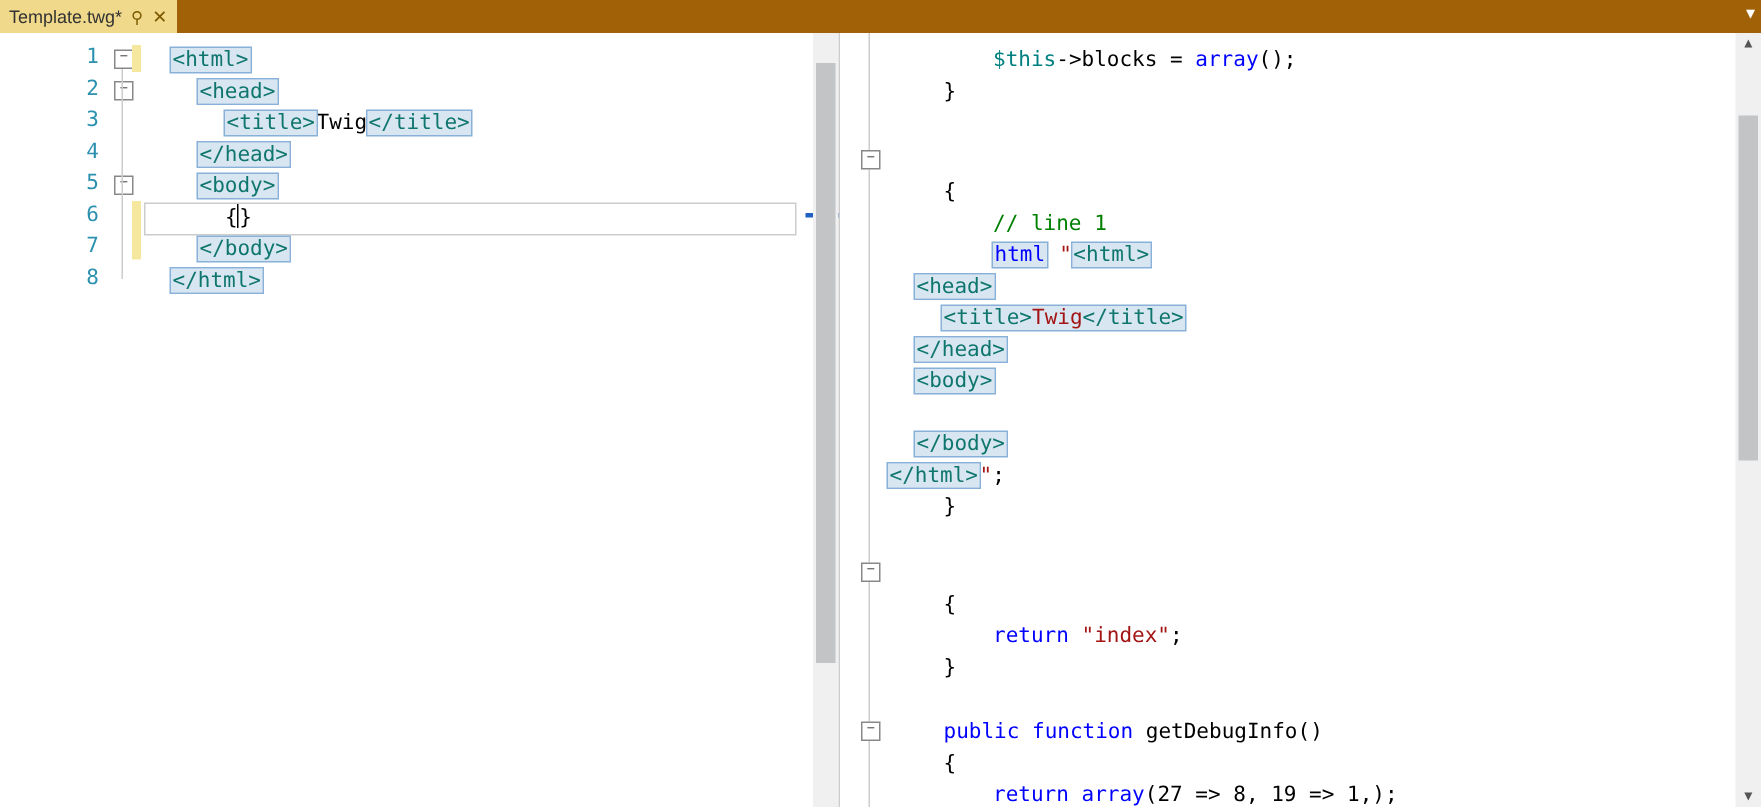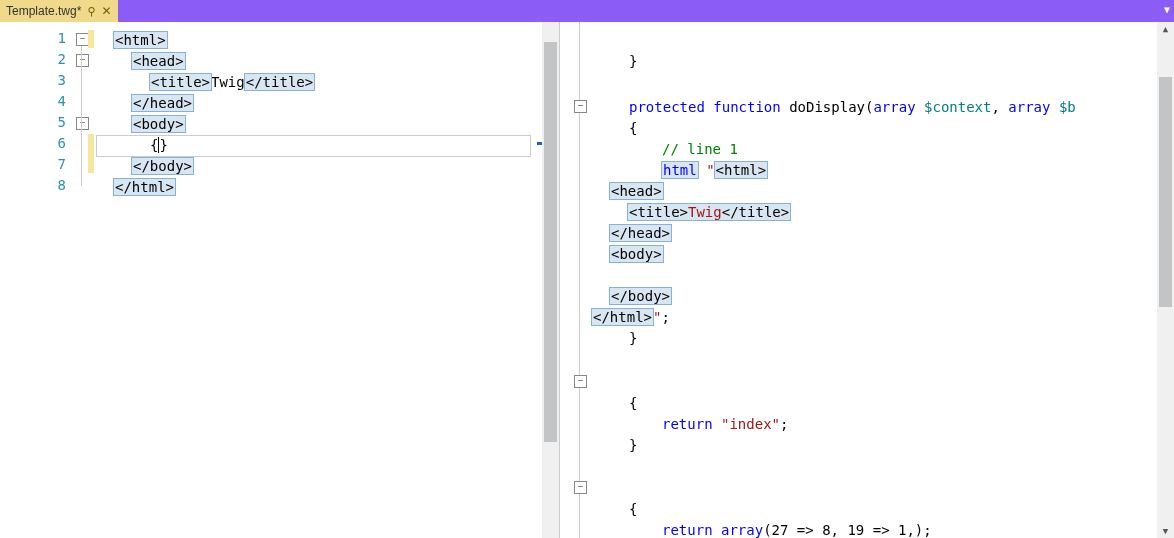--- a/index.html
+++ b/index.html
@@ -1,32 +1,32 @@
 <!DOCTYPE html>
 <html><head>
 <meta charset="utf-8">
 <style>
 html,body{margin:0;padding:0;width:1174px;height:538px;overflow:hidden;font-family:Consolas,monospace;font-size:14px;background:#18305a}
-.tabbar{height:22px;background:#8b5cf6;display:flex;align-items:stretch;position:relative}
+.tabbar{height:22px;background:#a16207;display:flex;align-items:stretch;position:relative}
 .tab{display:flex;align-items:center;background:#f0d98b;padding:0 6px;gap:6px;color:#333;font-family:'Segoe UI',sans-serif;font-size:12px}
 .tab .close{font-family:sans-serif;font-size:12px;color:#7a5a00;cursor:pointer}
 .tabbar .dropdown{position:absolute;right:4px;top:4px;color:#fff;font-size:10px;cursor:pointer}
 .pin{color:#7a5a00;font-size:11px}
 .main{display:flex;height:516px;background:#fff}
 .pane{position:relative;background:#fff;overflow:hidden}
 .left{width:559px;border-right:1px solid #ccc}
 .right{flex:1}
 .gutter{position:absolute;left:0;top:0;width:88px;height:100%;background:#fff}
 .lineno{position:absolute;right:22px;color:#2b91af;text-align:right;width:40px}
 .fold{position:absolute;left:76px;width:11px;height:11px;border:1px solid #888;background:#fff;font-size:9px;line-height:9px;text-align:center;color:#555;cursor:pointer}
 .outline-v{position:absolute;left:81px;width:1px;background:#ccc}
 .margin-bar{position:absolute;left:88px;width:6px;background:#f5e79e}
 .code{position:absolute;left:96px;top:0;white-space:pre}
 .code .ln{position:absolute;left:0;height:21px;line-height:21px}
-.t-tag{color:#000000}
+.t-tag{color:#0f766e}
 .t-text{color:#000}
 .t-kw{color:#0000ff}
 .t-var{color:#008080}
 .t-str{color:#a31515}
 .t-comment{color:#008000}
 .hl{background:#d8e6f2;outline:1px solid #88b0d8;padding:0 1px}
 .currentline{position:absolute;left:96px;height:20px;border:1px solid #ccc;background:#fff;right:28px}
 .scrollbar-v{position:absolute;right:0;top:0;width:17px;height:100%;background:#f0f0f0}
 .sb-thumb{position:absolute;left:2px;right:2px;background:#c2c4c6;border-radius:0}
 .split-icon{position:absolute;right:2px;top:2px;width:13px;height:13px;background:#fff;border:1px solid #888;font-size:10px;text-align:center;line-height:11px;color:#555;cursor:pointer}
@@ -89,35 +89,36 @@
   </div>
 
   <div class="pane right">
     <div class="gut-r">
       <div class="outline-r" style="top:0;height:516px"></div>
       <div class="fold-r" style="top:78px">−</div>
       <div class="fold-r" style="top:353px">−</div>
       <div class="fold-r" style="top:459px">−</div>
     </div>
     <div class="code-r">
+      <div class="ln" style="top:8px;left:66px"><span class="t-var">$this</span><span class="t-text">-&gt;blocks = </span><span class="t-kw">array</span><span class="t-text">();</span></div>
       <div class="ln" style="top:29px;left:33px"><span class="t-text">}</span></div>
-      <div class="ln" style="top:75px;left:33px"><span class="t-kw">protected</span><span class="t-kw"> function</span><span class="t-text"> doDisplay(</span><span class="t-kw">array</span><span class="t-var"> $context</span><span class="t-text">, </span><span class="t-kw">array</span><span class="t-var"> $b</span></div>
       <div class="ln" style="top:96px;left:33px"><span class="t-text">{</span></div>
       <div class="ln" style="top:117px;left:66px"><span class="t-comment">// line 1</span></div>
       <div class="ln" style="top:138px;left:66px"><span class="hl"><span class="t-kw">html</span></span><span class="t-str"> "</span><span class="hl"><span class="t-tag">&lt;html&gt;</span></span></div>
       <div class="ln" style="top:159px;left:14px"><span class="hl"><span class="t-tag">&lt;head&gt;</span></span></div>
       <div class="ln" style="top:180px;left:32px"><span class="hl"><span class="t-tag">&lt;title&gt;</span><span class="t-str">Twig</span><span class="t-tag">&lt;/title&gt;</span></span></div>
       <div class="ln" style="top:201px;left:14px"><span class="hl"><span class="t-tag">&lt;/head&gt;</span></span></div>
       <div class="ln" style="top:222px;left:14px"><span class="hl"><span class="t-tag">&lt;body&gt;</span></span></div>
       <div class="ln" style="top:264px;left:14px"><span class="hl"><span class="t-tag">&lt;/body&gt;</span></span></div>
       <div class="ln" style="top:285px;left:-4px"><span class="hl"><span class="t-tag">&lt;/html&gt;</span></span><span class="t-str">"</span><span class="t-text">;</span></div>
       <div class="ln" style="top:306px;left:33px"><span class="t-text">}</span></div>
       <div class="ln" style="top:371px;left:33px"><span class="t-text">{</span></div>
       <div class="ln" style="top:392px;left:66px"><span class="t-kw">return</span><span class="t-str"> "index"</span><span class="t-text">;</span></div>
       <div class="ln" style="top:413px;left:33px"><span class="t-text">}</span></div>
+      <div class="ln" style="top:456px;left:33px"><span class="t-kw">public</span><span class="t-kw"> function</span><span class="t-text"> getDebugInfo()</span></div>
       <div class="ln" style="top:477px;left:33px"><span class="t-text">{</span></div>
       <div class="ln" style="top:498px;left:66px"><span class="t-kw">return</span><span class="t-kw"> array</span><span class="t-text">(27 =&gt; 8, 19 =&gt; 1,);</span></div>
     </div>
     <div class="scrollbar-v">
       <div style="position:absolute;top:2px;left:3px;right:3px;height:10px;color:#555;font-size:9px;text-align:center">▲</div>
       <div class="sb-thumb" style="top:55px;height:230px"></div>
       <div style="position:absolute;bottom:2px;left:3px;right:3px;height:10px;color:#555;font-size:9px;text-align:center">▼</div>
     </div>
   </div>
 </div>

